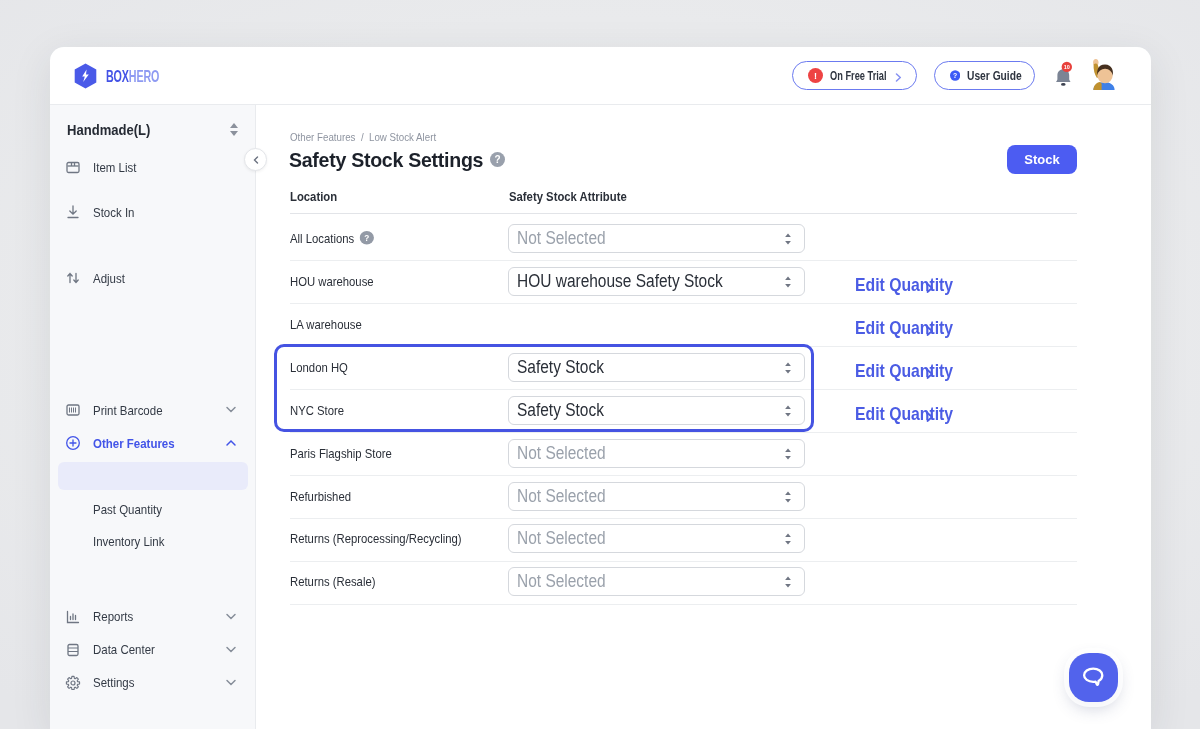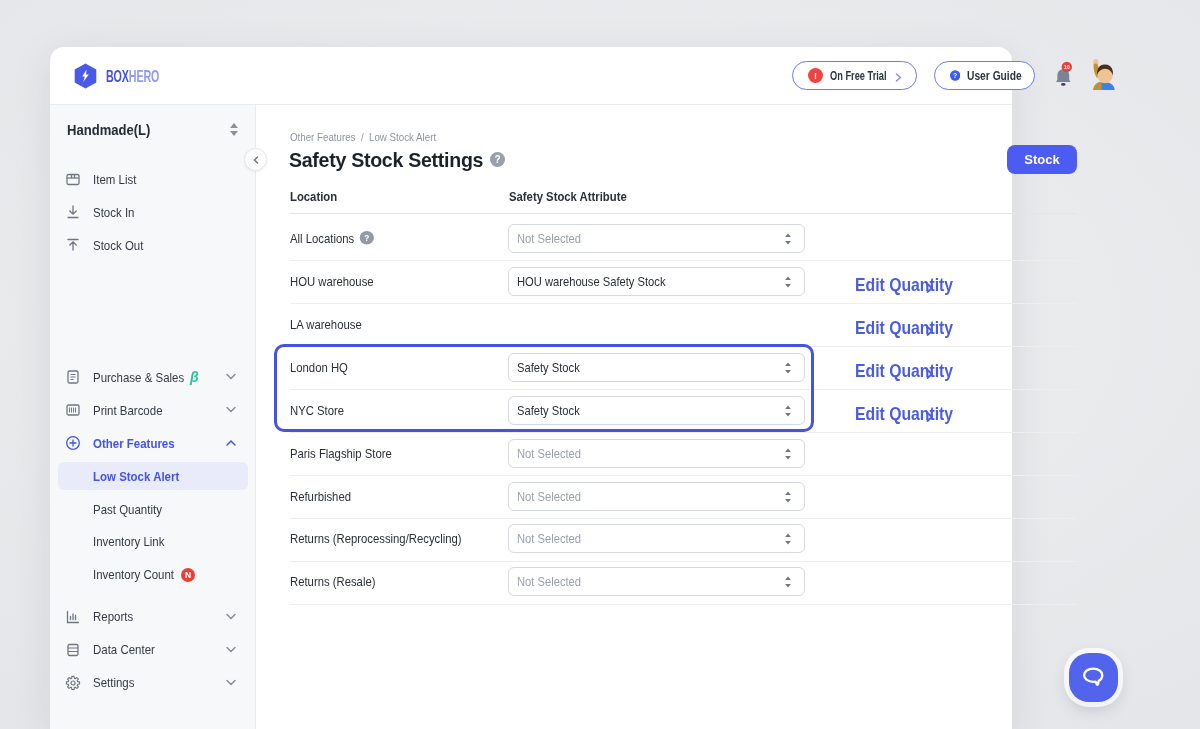--- a/index.html
+++ b/index.html
@@ -3,21 +3,21 @@
 <meta charset="utf-8">
 <style>
   * { margin:0; padding:0; box-sizing:border-box; }
   html,body { width:1200px; height:729px; overflow:hidden; }
   body {
     font-family:"Liberation Sans", sans-serif;
     background:radial-gradient(ellipse 900px 500px at 600px 320px, #ececee 0%, #e9eaec 60%, #e5e6e9 100%);
     position:relative;
   }
   .card {
-    position:absolute; left:50px; top:47px; width:962px; height:682px;
+    position:absolute; left:50px; top:47px; width:1101px; height:682px;
     background:#fff; border-radius:14px 14px 0 0;
     box-shadow:0 10px 40px rgba(40,45,60,.10);
     text-align:center;
   }
   
   .topbar {
     position:absolute; left:0; top:0; width:100%; height:58px;
     border-bottom:1px solid #e9ebee;
   }
   .logo { position:absolute; left:23px; top:16px; display:flex; align-items:center; }
@@ -54,21 +54,21 @@
     transform:scaleX(0.955); transform-origin:0 50%; }
   .donebtn { position:absolute; left:957px; top:98px; width:70px; height:29px; background:#4c5cf2; border-radius:8px;
     color:#fff; font-size:13px; font-weight:bold; display:flex; align-items:center; justify-content:center; }
   .thead { position:absolute; font-size:13px; font-weight:bold; color:#2a2f38; transform:scaleX(0.87); transform-origin:0 50%; }
   .hline { position:absolute; left:240px; top:166px; width:787px; height:0; border-top:1px solid #e2e4e8; }
   .rowline { position:absolute; left:240px; width:787px; border-top:1px solid #eceef0; }
   .rlabel { position:absolute; left:240px; font-size:13px; color:#2a2f38; white-space:nowrap;
     transform:scaleX(0.87); transform-origin:0 50%; }
   .sel {
     position:absolute; left:458px; width:297px; height:29px; border:1px solid #d5d8dd; border-radius:6px;
-    background:#fff; display:flex; align-items:center; padding-left:8px; font-size:13px; color:#2a2f38;
+    background:#fff; display:flex; align-items:center; padding-left:8px; font-size:18px; color:#2a2f38;
   }
   .sel .st { display:inline-block; transform:scaleX(0.86); transform-origin:0 50%; white-space:nowrap; }
   .sel.ph { color:#9aa1ab; }
   .sel .sarr { position:absolute; right:11px; top:7px; }
   .eq { position:absolute; left:805px; font-size:19px; font-weight:bold; color:#4b5ce4; white-space:nowrap; }
   .eq .st2 { display:inline-block; transform:scaleX(0.83); transform-origin:0 50%; }
   .eq .c { position:absolute; left:71px; top:2.5px; }
   .selbox { position:absolute; left:224px; top:297px; width:540px; height:88px; border:3px solid #4553e2; border-radius:10px; }
   
   .collapse {
@@ -129,50 +129,40 @@
   </div>
 
   <div class="sidebar"></div>
   <div class="team">Handmade(L)</div>
   <svg style="position:absolute;left:179px;top:76px;" width="10" height="13" viewBox="0 0 10 13">
     <path d="M5 0 L9 5 H1 Z" fill="#8b919c"></path>
       <path d="M5 13 L1 8 H9 Z" fill="#8b919c"></path>
   </svg>
 
   <div class="hl" style="top:415px;"></div>
-  <div class="mitem" style="top:120px;">
+  <div class="mitem" style="top:108px;">
     <svg class="micon" viewBox="0 0 16 16">
         <rect x="2" y="3.5" width="12" height="10" rx="1.5" fill="none" stroke="#6f7683" stroke-width="1.3"></rect>
         <path d="M2.5 7 h11" stroke="#6f7683" stroke-width="1.3"></path>
         <path d="M6.5 3.5 v3.5 M9.5 3.5 v3.5" stroke="#6f7683" stroke-width="1.3"></path>
       </svg>
     <span class="mtxt">Item List</span>
   </div>
   <div class="mitem" style="top:153px;">
     <svg class="micon" viewBox="0 0 16 16">
         <path d="M8 2 v8 M4.8 7 L8 10.2 L11.2 7 M3 13.5 h10" stroke="#6f7683" stroke-width="1.3" fill="none" stroke-linecap="round"></path>
       </svg>
     <span class="mtxt">Stock In</span>
   </div>
-  <div class="mitem" style="top:186px;">
-    <svg class="micon" viewBox="0 0 16 16">
-        <path d="M8 13 v-8 M4.8 8 L8 4.8 L11.2 8 M3 2.5 h10" stroke="#6f7683" stroke-width="1.3" fill="none" stroke-linecap="round"></path>
-      </svg>
-    <span class="mtxt">Stock Out</span>
-  </div>
-  <div class="mitem" style="top:318px;">
-    <svg class="micon" viewBox="0 0 16 16">
-        <rect x="3" y="2" width="10" height="12" rx="1.5" fill="none" stroke="#6f7683" stroke-width="1.3"></rect>
-        <path d="M5.5 5.5 h5 M5.5 8 h5 M5.5 10.5 h3" stroke="#6f7683" stroke-width="1.2"></path>
-      </svg>
-    <span class="mtxt">Purchase &amp; Sales</span>
-    <span style="position:absolute;left:140px;color:#2cc296;font-size:14px;font-style:italic;font-weight:bold;">β</span>
-    <svg class="mchev" width="12" height="8" viewBox="0 0 12 8">
-        <path d="M2 1.5 L6 5.5 L10 1.5" stroke="#868d99" stroke-width="1.5" fill="none" stroke-linecap="round"></path>
-      </svg>
+  <div class="mitem" style="top:219px;">
+    <svg class="micon" viewBox="0 0 16 16">
+        <path d="M5 12.5 v-9 M2.8 6 L5 3.5 L7.2 6" stroke="#6f7683" stroke-width="1.3" fill="none" stroke-linecap="round"></path>
+        <path d="M11 3.5 v9 M8.8 10 L11 12.5 L13.2 10" stroke="#6f7683" stroke-width="1.3" fill="none" stroke-linecap="round"></path>
+      </svg>
+    <span class="mtxt">Adjust</span>
   </div>
   <div class="mitem" style="top:351px;">
     <svg class="micon" viewBox="0 0 16 16">
         <rect x="2" y="3" width="12" height="10" rx="1.5" fill="none" stroke="#6f7683" stroke-width="1.3"></rect>
         <path d="M4.5 5.5 v5 M6.5 5.5 v5 M8.5 5.5 v5 M10.5 5.5 v5" stroke="#6f7683" stroke-width="1"></path>
       </svg>
     <span class="mtxt">Print Barcode</span>
     <svg class="mchev" width="12" height="8" viewBox="0 0 12 8">
         <path d="M2 1.5 L6 5.5 L10 1.5" stroke="#868d99" stroke-width="1.5" fill="none" stroke-linecap="round"></path>
       </svg>
@@ -180,36 +170,26 @@
   <div class="mitem" style="top:384px;">
     <svg class="micon" viewBox="0 0 16 16">
         <circle cx="8" cy="8" r="6.3" fill="none" stroke="#4254e8" stroke-width="1.3"></circle>
         <path d="M8 5 v6 M5 8 h6" stroke="#4254e8" stroke-width="1.3" stroke-linecap="round"></path>
       </svg>
     <span class="mtxt blue" style="font-weight:bold;">Other Features</span>
     <svg class="mchev" width="12" height="8" viewBox="0 0 12 8">
         <path d="M2 6 L6 2 L10 6" stroke="#4254e8" stroke-width="1.5" fill="none" stroke-linecap="round"></path>
       </svg>
   </div>
-  <div class="mitem" style="top:417px;">
-      <span class="mtxt blue" style="font-weight:bold;">Low Stock Alert</span>
-    </div>
   <div class="mitem" style="top:482.5px;">
       <span class="mtxt">Inventory Link</span>
     </div>
   <div class="mitem" style="top:450px;">
       <span class="mtxt">Past Quantity</span>
     </div>
-  <div class="mitem" style="top:515.5px;">
-      <span class="mtxt">Inventory Count</span>
-    <svg style="position:absolute;left:131px;top:5px;" width="14" height="14" viewBox="0 0 14 14">
-        <circle cx="7" cy="7" r="7" fill="#e8413c"></circle>
-        <text x="7" y="10.2" font-size="8.5" fill="#fff" text-anchor="middle" font-weight="bold">N</text>
-      </svg>
-  </div>
   <div class="mitem" style="top:557.5px;">
     <svg class="micon" viewBox="0 0 16 16">
         <path d="M2.5 2.5 v11 h11" stroke="#6f7683" stroke-width="1.3" fill="none" stroke-linecap="round"></path>
         <path d="M5.5 10.5 v-3 M8 10.5 v-5.5 M10.5 10.5 v-4" stroke="#6f7683" stroke-width="1.3" stroke-linecap="round"></path>
       </svg>
     <span class="mtxt">Reports</span>
     <svg class="mchev" width="12" height="8" viewBox="0 0 12 8">
         <path d="M2 1.5 L6 5.5 L10 1.5" stroke="#868d99" stroke-width="1.5" fill="none" stroke-linecap="round"></path>
       </svg>
   </div>

